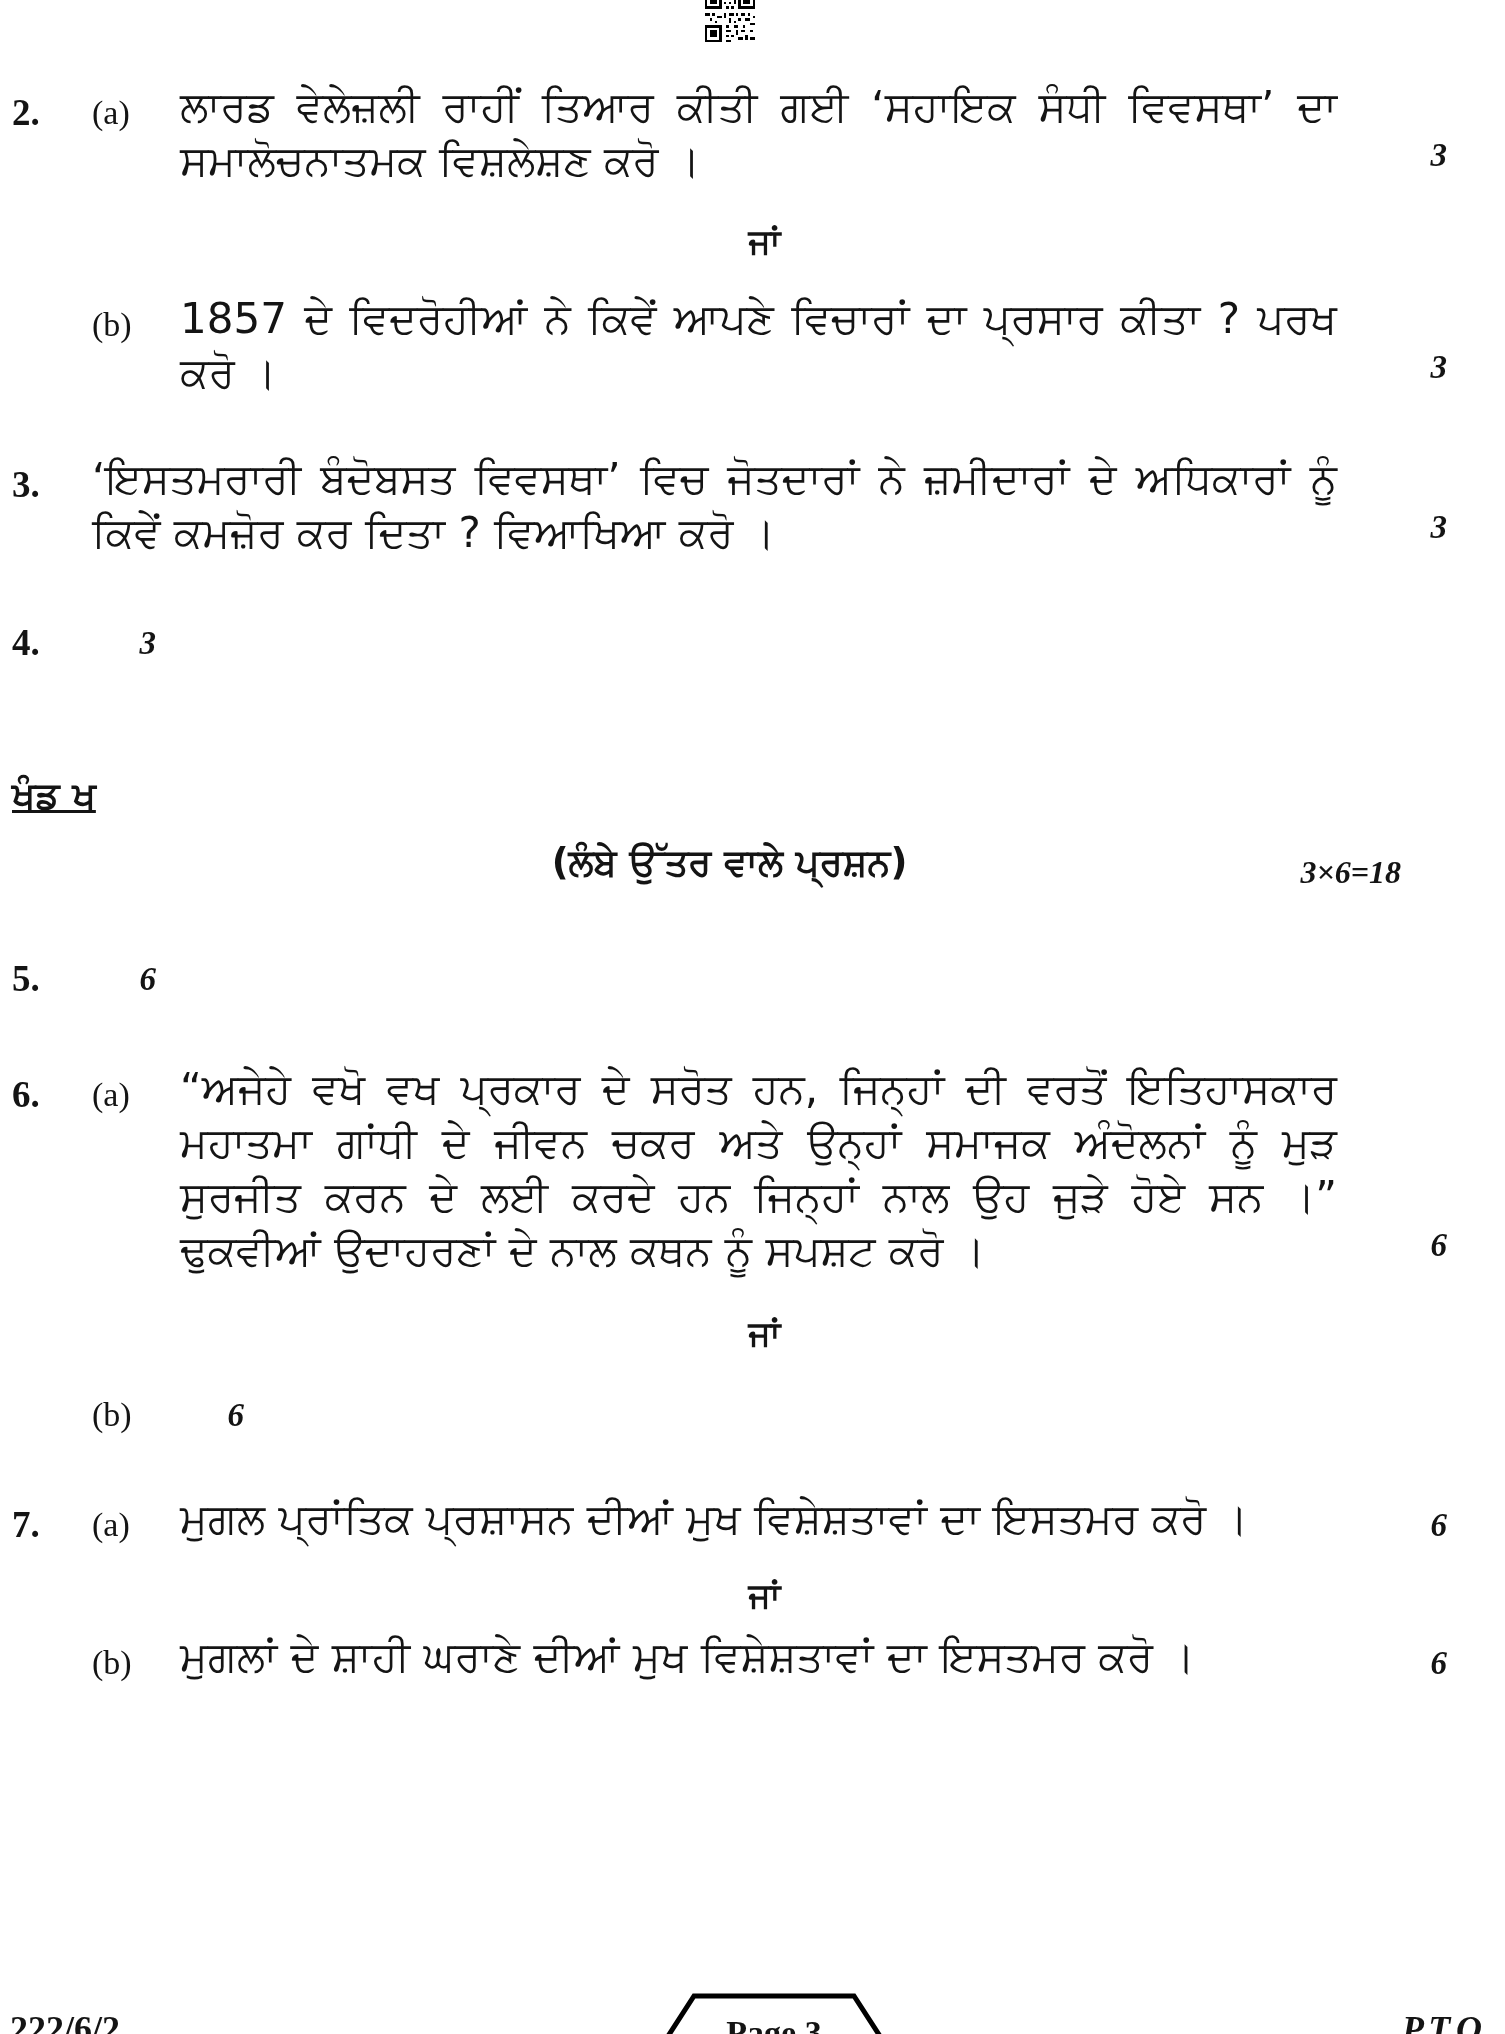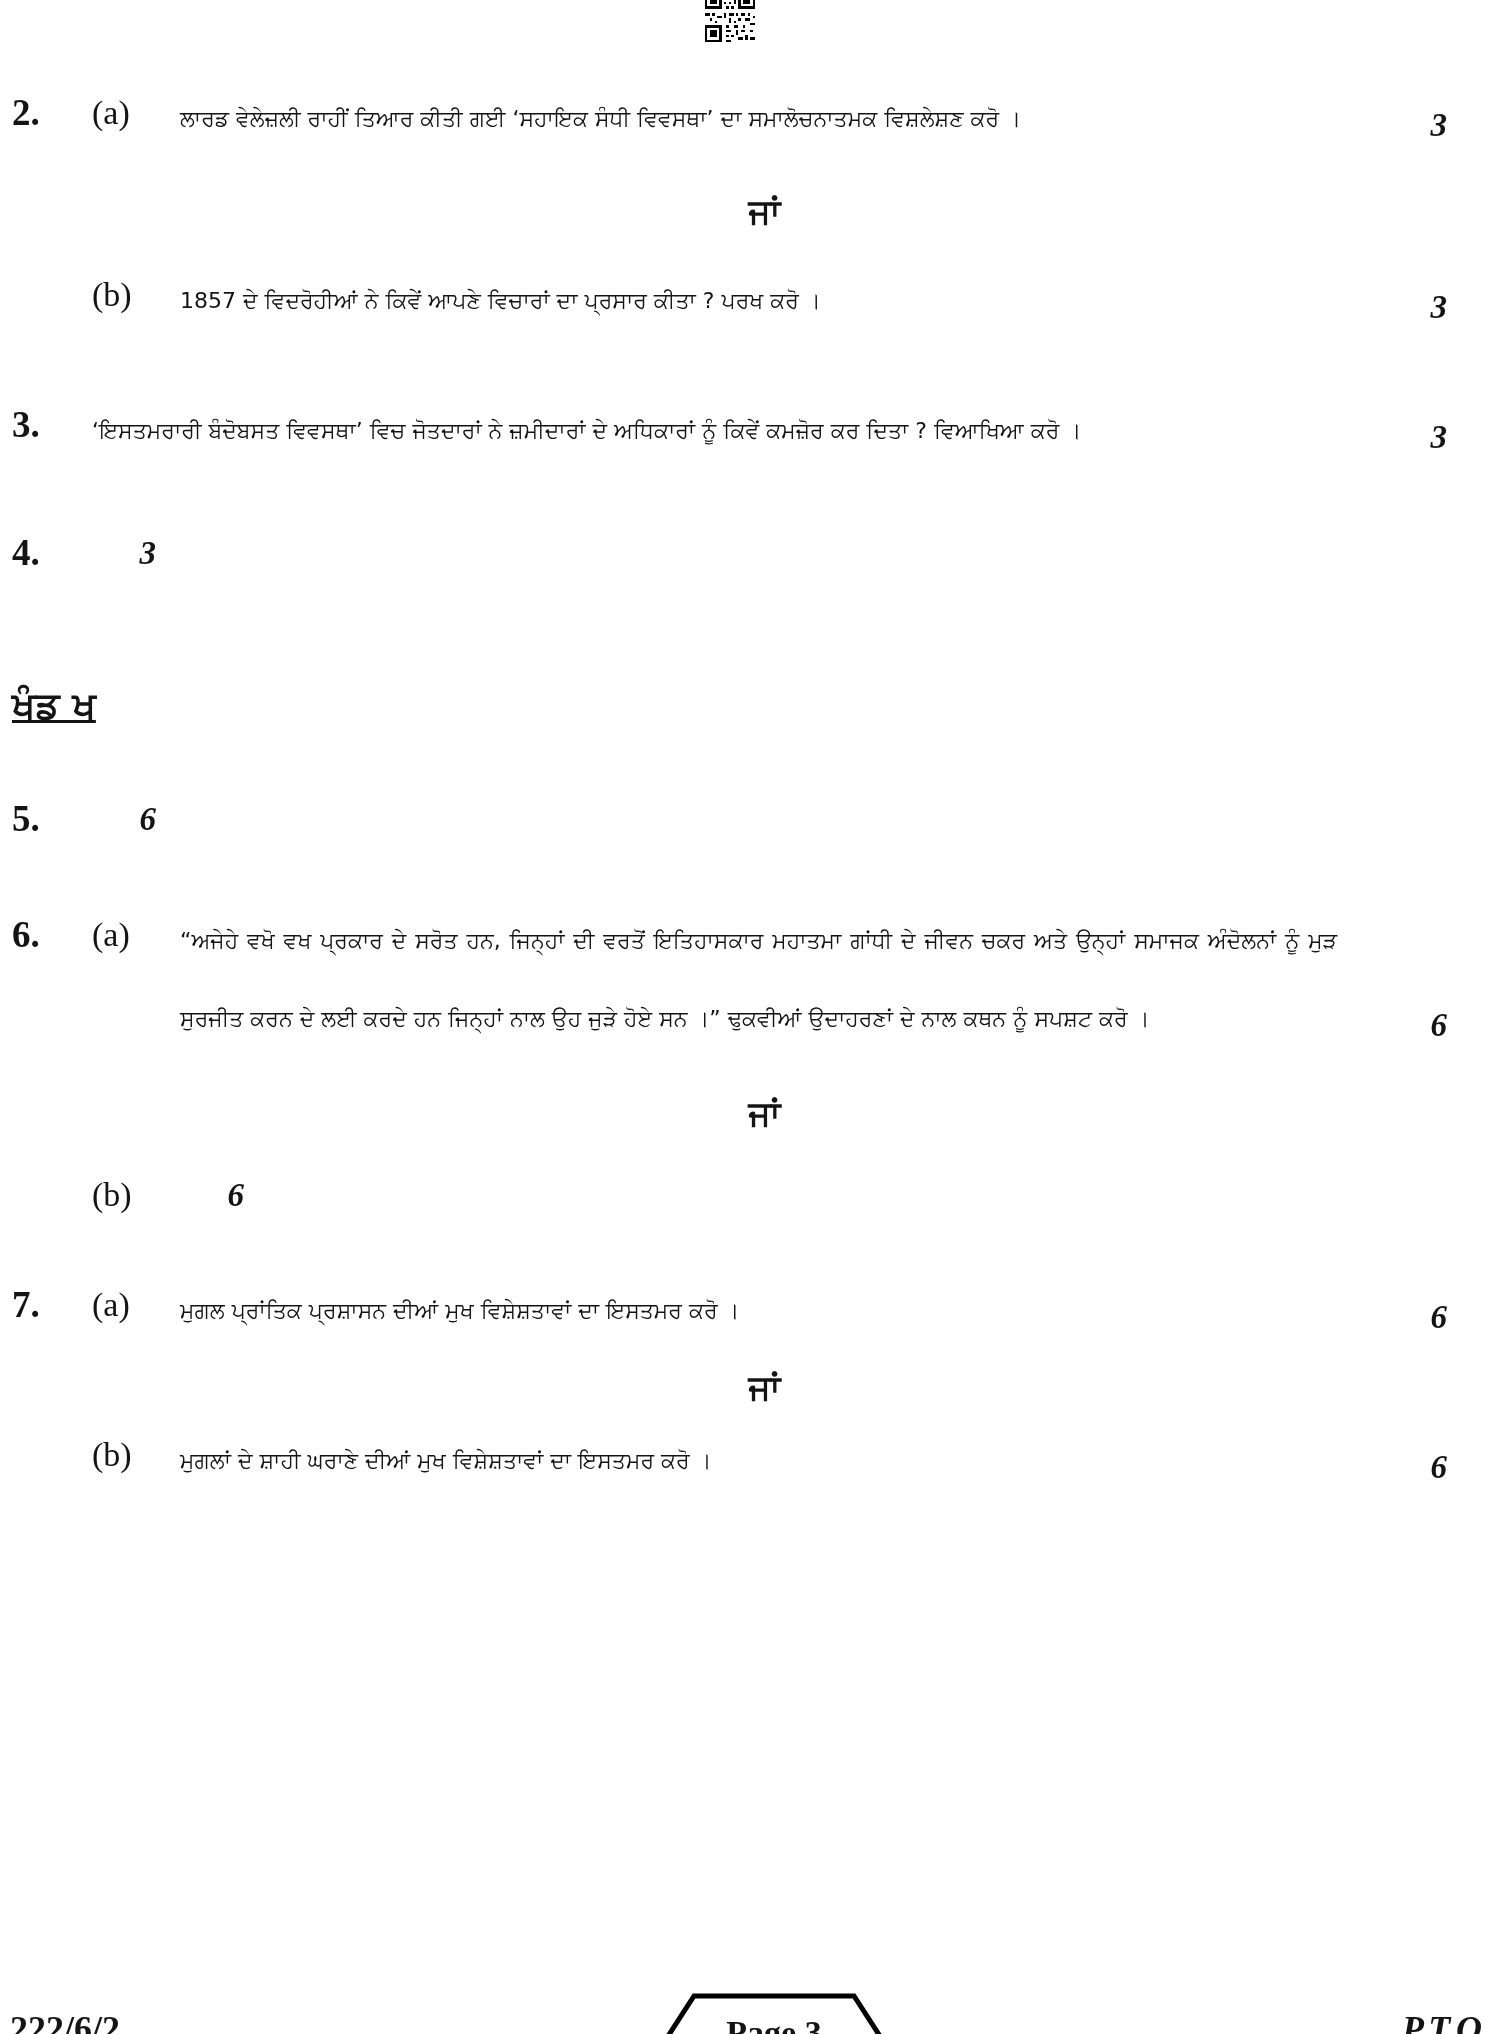--- a/index.html
+++ b/index.html
@@ -26,22 +26,22 @@
     line-height: 66px;
   }
   .col-sub {
     flex: 0 0 88px;
     font-family: "Liberation Serif", "DejaVu Serif", serif;
     font-size: 34px;
     line-height: 66px;
   }
   .col-text {
     flex: 1 1 auto;
-    font-size: 22px;
-    line-height: 78px;
+    font-size: 42px;
+    line-height: 54px;
     text-align: justify;
     padding-right: 46px;
   }
   .col-mark {
     flex: 0 0 64px;
     align-self: flex-end;
     text-align: right;
     font-family: "Liberation Serif", "DejaVu Serif", serif;
     font-style: italic;
     font-weight: 700;
@@ -181,20 +181,24 @@
       <div class="col-text">‘ਇਸਤਮਰਾਰੀ ਬੰਦੋਬਸਤ ਵਿਵਸਥਾ’ ਵਿਚ ਜੋਤਦਾਰਾਂ ਨੇ ਜ਼ਮੀਦਾਰਾਂ ਦੇ ਅਧਿਕਾਰਾਂ ਨੂੰ ਕਿਵੇਂ ਕਮਜ਼ੋਰ ਕਰ ਦਿਤਾ ? ਵਿਆਖਿਆ ਕਰੋ ।</div>
       <div class="col-mark">3</div>
     </div>
 
     <div class="q-row" id="row-q4">
       <div class="col-num">4.</div>
       <div class="col-mark">3</div>
     </div>
 
     <div class="section-title" id="sec-title">ਖੰਡ ਖ</div>
+    <div class="section-sub-row" id="sec-sub">
+      <span>(ਲੰਬੇ ਉੱਤਰ ਵਾਲੇ ਪ੍ਰਸ਼ਨ)</span>
+      <span class="formula">3×6=18</span>
+    </div>
 
     <div class="q-row" id="row-q5">
       <div class="col-num">5.</div>
       <div class="col-mark">6</div>
     </div>
 
     <div class="q-row" id="row-q6a">
       <div class="col-num">6.</div>
       <div class="col-sub">(a)</div>
       <div class="col-text">“ਅਜੇਹੇ ਵਖੋ ਵਖ ਪ੍ਰਕਾਰ ਦੇ ਸਰੋਤ ਹਨ, ਜਿਨ੍ਹਾਂ ਦੀ ਵਰਤੋਂ ਇਤਿਹਾਸਕਾਰ ਮਹਾਤਮਾ ਗਾਂਧੀ ਦੇ ਜੀਵਨ ਚਕਰ ਅਤੇ ਉਨ੍ਹਾਂ ਸਮਾਜਕ ਅੰਦੋਲਨਾਂ ਨੂੰ ਮੁੜ ਸੁਰਜੀਤ ਕਰਨ ਦੇ ਲਈ ਕਰਦੇ ਹਨ ਜਿਨ੍ਹਾਂ ਨਾਲ ਉਹ ਜੁੜੇ ਹੋਏ ਸਨ ।” ਢੁਕਵੀਆਂ ਉਦਾਹਰਣਾਂ ਦੇ ਨਾਲ ਕਥਨ ਨੂੰ ਸਪਸ਼ਟ ਕਰੋ ।</div>

